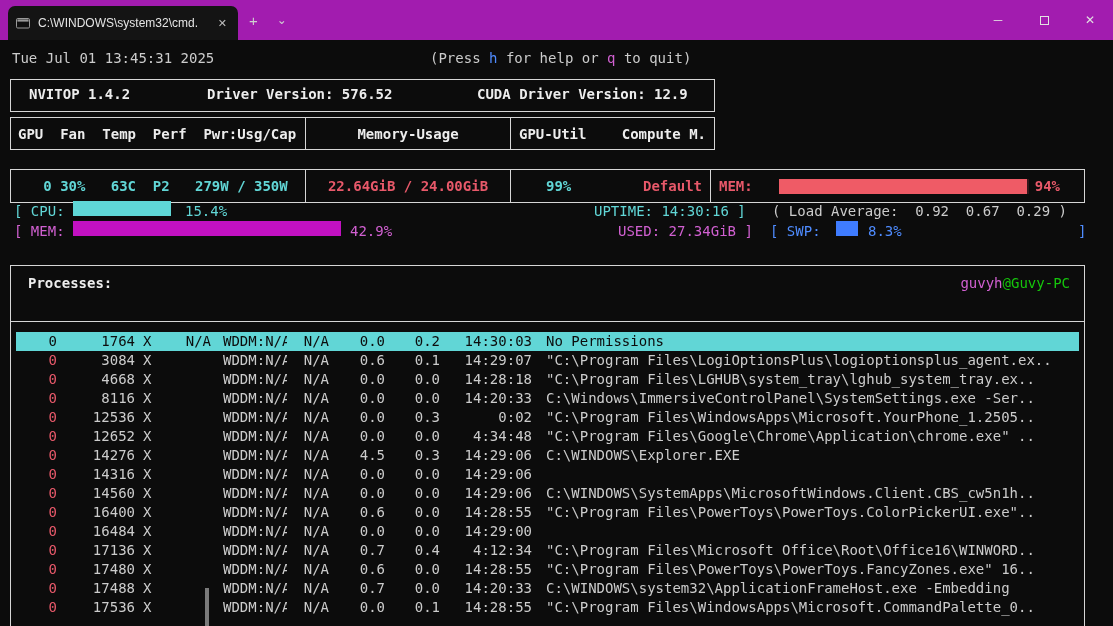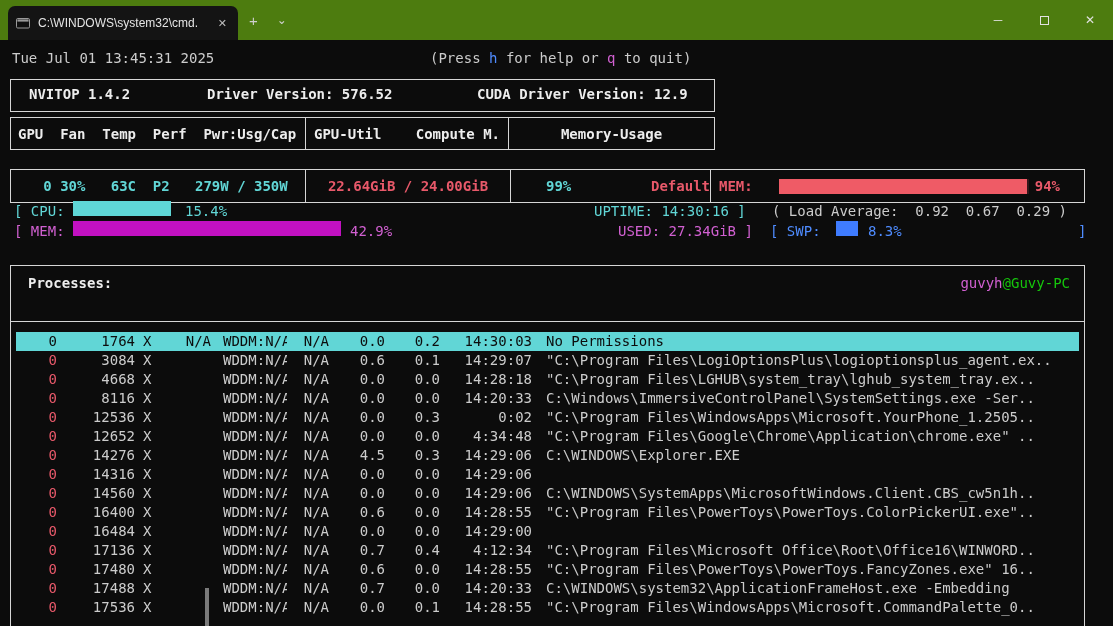--- a/index.html
+++ b/index.html
@@ -4,21 +4,21 @@
 <style>
   * { box-sizing: border-box; }
   body { margin: 0; background: #000; }
   .window {
     position: relative; width: 1113px; height: 626px;
     background: #0c0c0c; overflow: hidden;
     font-family: "DejaVu Sans Mono", "Liberation Mono", monospace;
     font-size: 14px; color: #cccccc;
   }
   
-  .titlebar { position: absolute; top: 0; left: 0; right: 0; height: 40px; background: #4d7c0f; display: flex; align-items: center; }
+  .titlebar { position: absolute; top: 0; left: 0; right: 0; height: 40px; background: #a21caf; display: flex; align-items: center; }
   .tab {
     display: flex; align-items: center; gap: 8px;
     width: 230px; height: 34px; margin: 6px 0 0 8px; padding: 0 8px;
     background: #141414; border-radius: 7px 7px 0 0;
     font-family: "Liberation Sans", sans-serif; font-size: 12px; color: #e4e4e4;
   }
   .tab-title { flex: 1; white-space: nowrap; overflow: hidden; }
   .tab-close { color: #bdbdbd; font-size: 11px; padding: 0 3px; cursor: default; }
   .tb-btn { color: #cfcfcf; padding: 0 11px; font-family: "Liberation Sans", sans-serif; font-size: 15px; align-self: center; }
   .tb-btn.chev { font-size: 12px; padding: 0 8px; }
@@ -37,21 +37,21 @@
   .boxA { left: 10px; top: 79px; width: 705px; height: 33px; }
   .boxA span { position: absolute; top: 6px; font-weight: bold; color: #ededed; white-space: pre; }
   .boxB { left: 10px; top: 117px; width: 705px; height: 33px; display: flex; }
   .boxC { left: 10px; top: 169px; width: 1075px; height: 34px; display: flex; }
   .sec { height: 100%; display: flex; align-items: center; border-right: 1px solid #d6d6d6; white-space: pre; overflow: hidden; }
   .sec:last-child { border-right: none; }
   .hsec { font-weight: bold; color: #ededed; }
   .b-w1 { width: 295px; padding-left: 7px; }
   .b-w2 { width: 205px; justify-content: center; }
   .b-w3 { flex: 1; justify-content: space-between; padding: 0 8px; }
-  .c-w3 { width: 200px; justify-content: space-between; padding-left: 35px; }
+  .c-w3 { width: 200px; justify-content: space-between; padding-left: 35px; padding-right: 8px; }
   .c-w4 { flex: 1; padding-left: 8px; }
   .gauge-track { width: 250px; height: 15px; background: #33171b; margin-left: 26px; position: relative; }
   .gauge-fill { position: absolute; left: 0; top: 0; height: 100%; background: #ef5b66; }
   .gauge-pct { margin-left: 6px; font-weight: bold; }
   .boxC .sec { font-weight: bold; }
   
   .sysline { position: absolute; left: 0; width: 1113px; height: 20px; }
   .sysline > span { position: absolute; top: 0; line-height: 20px; white-space: pre; }
   .fill { position: absolute; top: 3px; height: 15px; }
   .fill-cyan { background: #5fd7d7; }
@@ -112,25 +112,25 @@
     <div class="abs" style="left:430px; top:49px;"><span>(Press </span><span class="blue">h</span><span> for help or </span><span class="magenta">q</span><span> to quit)</span></div>
 
     <div class="tbox boxA">
       <span style="left:18px">NVITOP 1.4.2</span>
       <span style="left:196px">Driver Version: 576.52</span>
       <span style="left:466px">CUDA Driver Version: 12.9</span>
     </div>
 
     <div class="tbox boxB">
       <div class="sec hsec b-w1">GPU  Fan  Temp  Perf  Pwr:Usg/Cap</div>
+      <div class="sec hsec b-w2">Memory-Usage</div>
       <div class="sec hsec b-w3">
         <span>GPU-Util</span>
         <span>Compute M.</span>
       </div>
-      <div class="sec hsec b-w2">Memory-Usage</div>
     </div>
 
     <div class="tbox boxC">
       <div class="sec b-w1 cyan">   0 30%   63C  P2   279W / 350W</div>
       <div class="sec b-w2 red">22.64GiB / 24.00GiB</div>
       <div class="sec c-w3">
         <span class="cyan">99%</span>
         <span class="red">Default</span>
       </div>
       <div class="sec c-w4">

